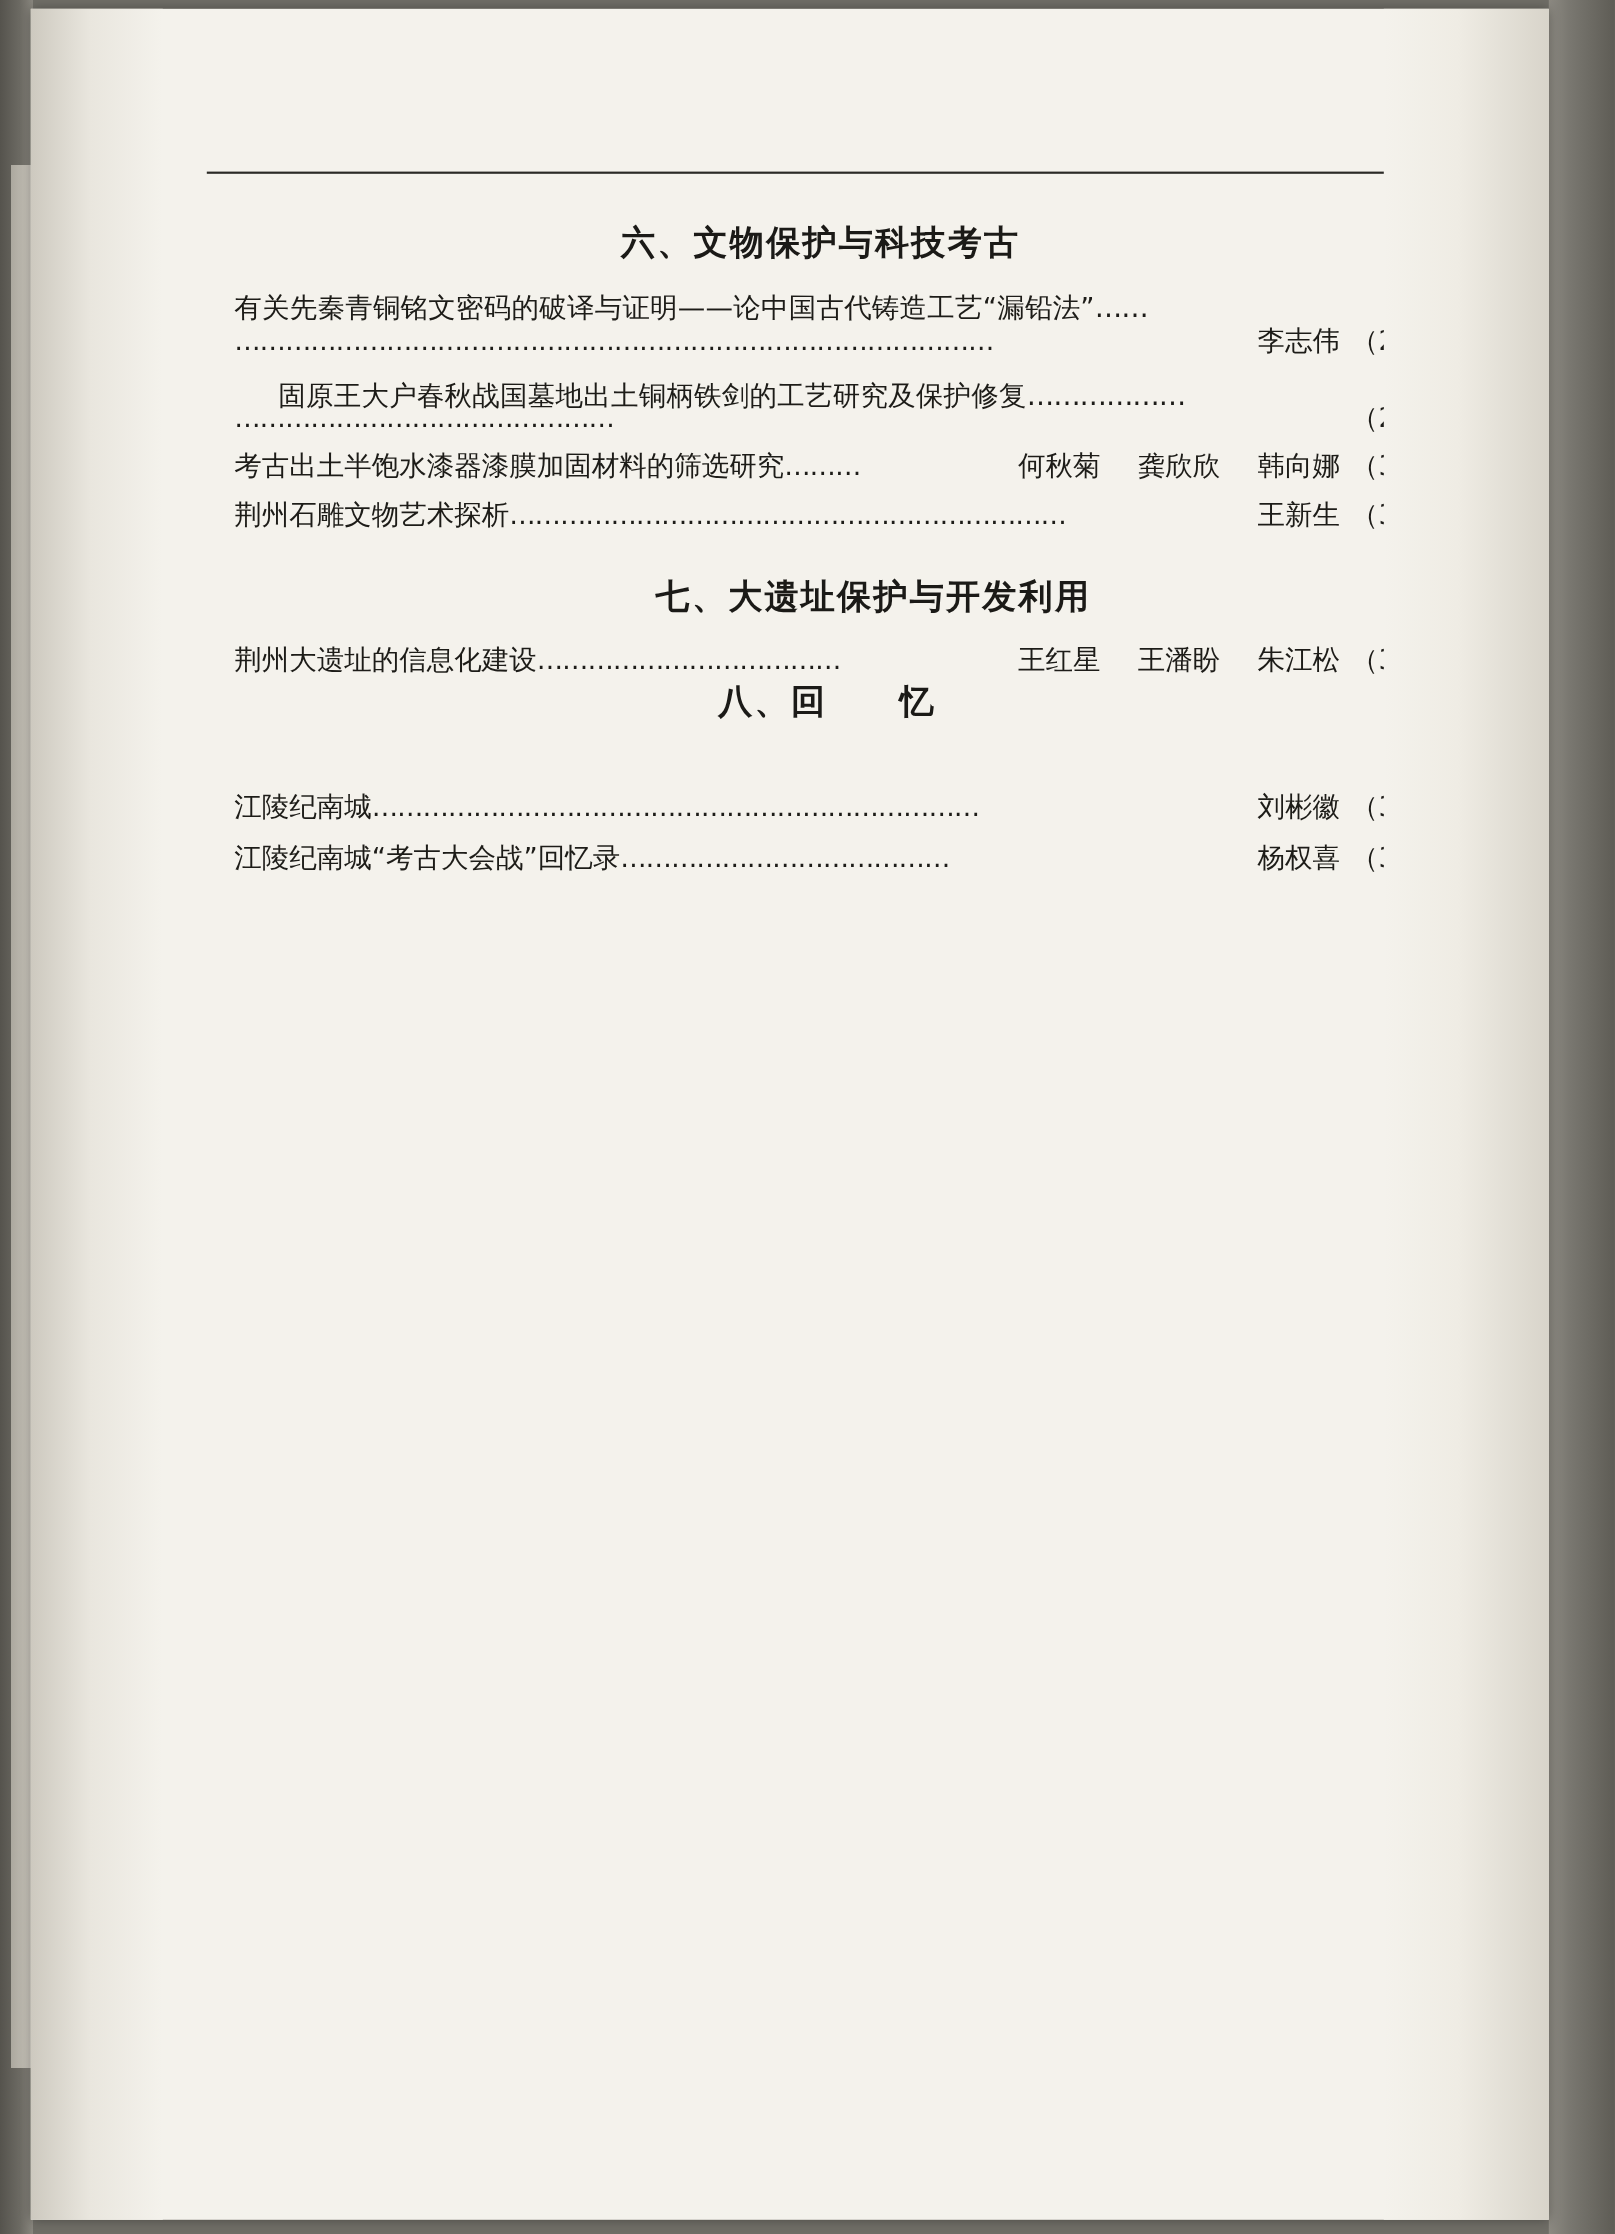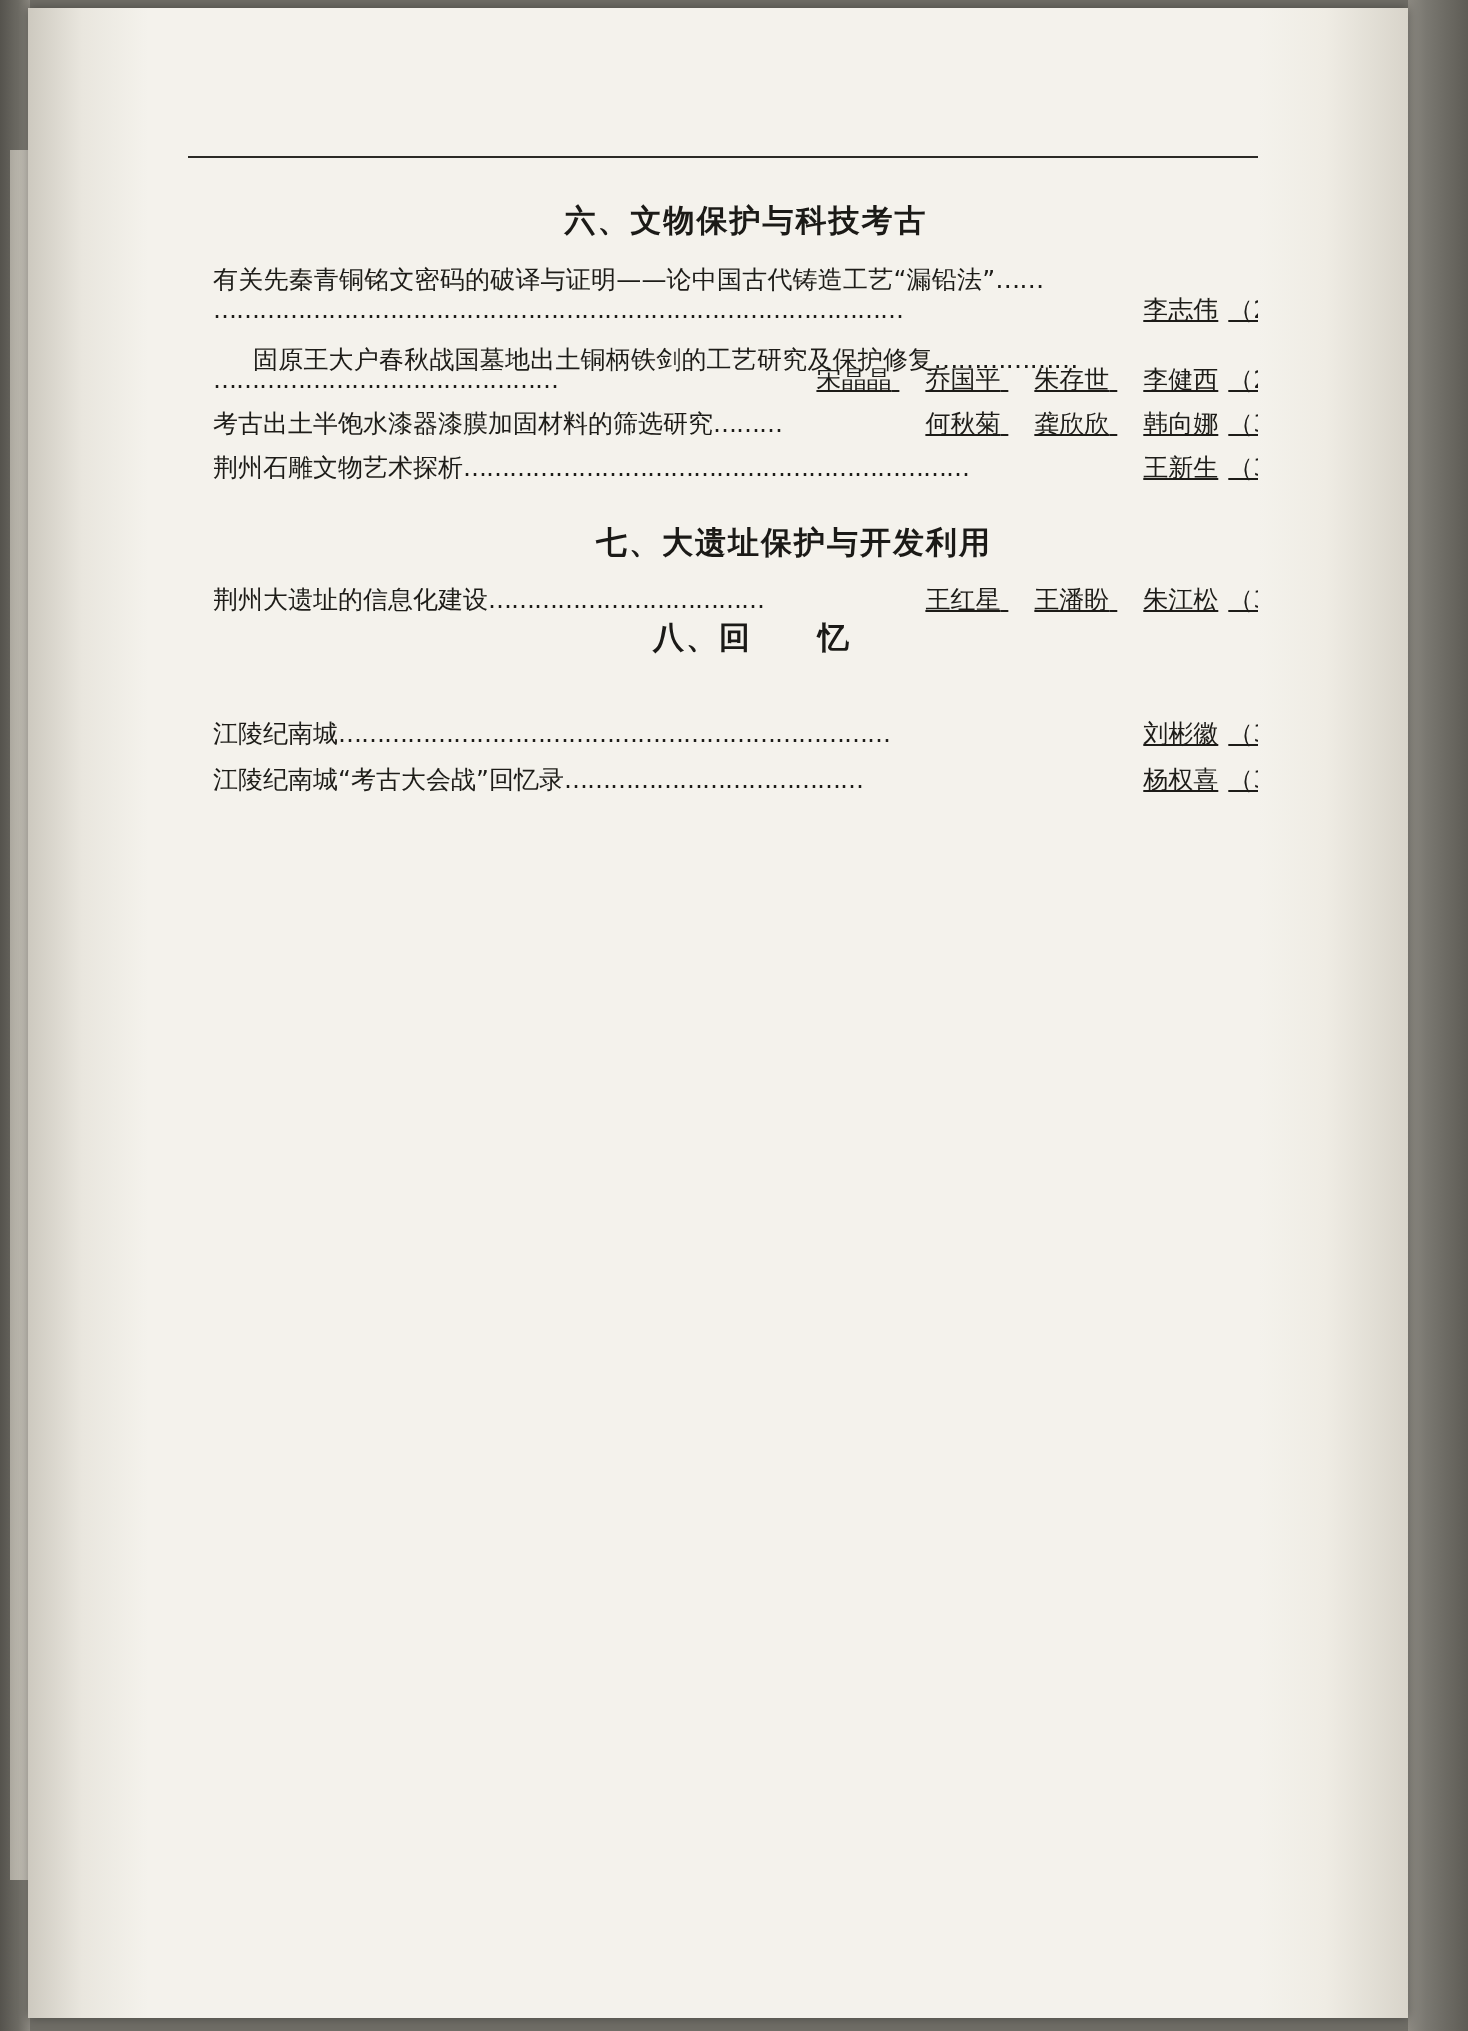--- a/index.html
+++ b/index.html
@@ -150,21 +150,20 @@
   .row-flex .fill {
     flex: 1 1 auto;
     overflow: hidden;
     white-space: nowrap;
     letter-spacing: -1px;
     font-size: 24px;
   }
   .row-flex .tail {
     flex: 0 0 auto;
     text-align: right;
-    text-decoration: underline;
   }
   .authors span { margin-left: 26px; }
   .authors span:first-child { margin-left: 0; }
 </style>
 </head>
 <body>
 
 <div class="scan">
   <div class="gutter">
     <div class="gutter-inner"></div>
@@ -190,26 +189,20 @@
           <span class="tail page" style="margin-left:10px;">（289）</span>
         </div>
       </div>
 
       <div class="entry" style="top:336px;margin-left:40px;">
         <span class="title">固原王大户春秋战国墓地出土铜柄铁剑的工艺研究及保护修复</span><span class="dots">………………</span>
       </div>
       <div class="entry cont" style="top:356px;">
         <div class="row-flex">
           <span class="fill">………………………………………</span>
-          <span class="tail authors">
-            <span>宋晶晶</span>
-            <span>乔国平</span>
-            <span>朱存世</span>
-            <span>李健西</span>
-          </span>
           <span class="tail page" style="margin-left:10px;">（297）</span>
         </div>
       </div>
 
       <div class="entry" style="top:400px;">
         <div class="row-flex">
           <span class="lead">考古出土半饱水漆器漆膜加固材料的筛选研究</span>
           <span class="fill">………</span>
           <span class="tail authors">
             <span>何秋菊</span>

